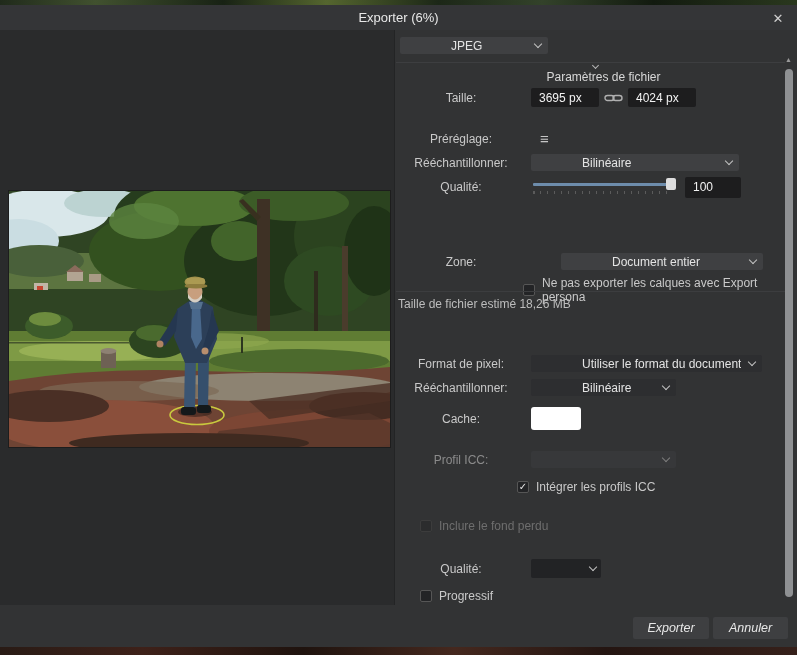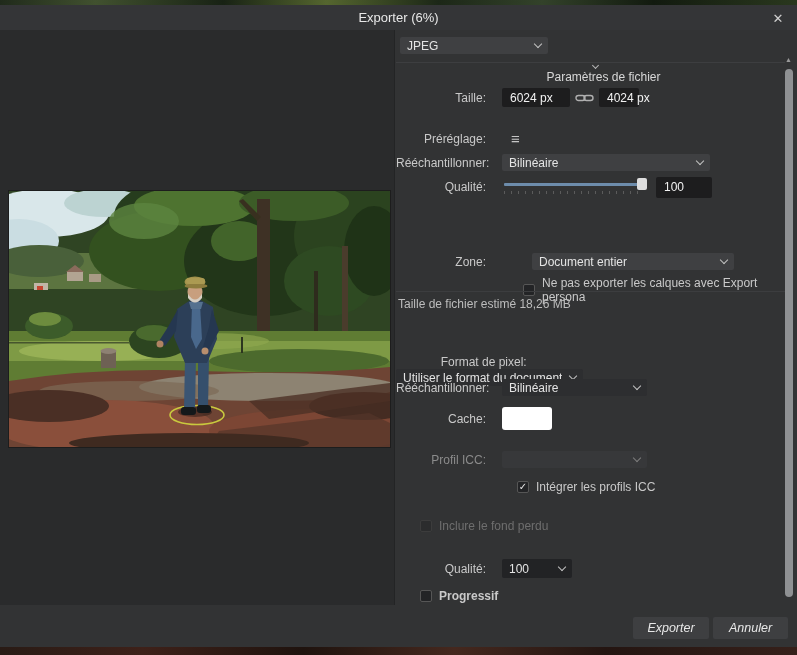--- a/index.html
+++ b/index.html
@@ -42,29 +42,29 @@
   .right-panel {
     position:absolute; left:396px; top:30px; width:401px; height:575px;
     background:#323334;
   }
   .footer {
     position:absolute; left:0; top:605px; width:797px; height:42px;
     background:#323334;
   }
   
   .row { position:absolute; left:0; display:flex; align-items:center; }
-  .lbl { width:106px; text-align:right; padding-right:16px; color:#c9c9c9; flex:none; }
+  .lbl { width:135px; text-align:center; padding-right:5px; color:#c9c9c9; flex:none; }
   .lbl.dim { color:#8b8b8b; }
   .lbl.disabled { color:#6e6e6e; }
   
   .dropdown {
     height:17px; background:#3f4042; border-radius:2px; color:#e4e4e4;
     display:flex; align-items:center; padding:0 7px; cursor:default;
   }
-  .dropdown .dd-text { flex:1; white-space:nowrap; overflow:hidden; }
+  .dropdown .dd-text { flex:1; white-space:nowrap; overflow:hidden;margin-left:44px; }
   .dropdown.dark { background:#2d2e30; }
   .dropdown.darker { background:#222325; height:19px; }
   .dropdown.dim-dd { background:#37383a; }
   .dropdown.fit { flex:none; }
   .chev {
     flex:none; width:6px; height:6px; margin-left:8px; margin-top:-4px;
     border-right:1.6px solid #c2c2c2; border-bottom:1.6px solid #c2c2c2;
     transform:rotate(45deg);
   }
   .chev.dim { border-color:#7d7d7d; }
@@ -234,28 +234,28 @@
       </div>
     </div>
 
     <div class="section-header" style="top:32px;flex-direction:column;">
       <span class="chev sec"></span>
       <span class="sh-label">Paramètres de fichier</span>
     </div>
 
     <div class="row" style="top:58px;">
       <span class="lbl">Taille:</span>
-      <div class="textbox" style="width:68px;">6024 px</div>
+      <div class="textbox" style="width:68px;">3695 px</div>
       <span class="link-icon">
         <svg width="19" height="10" viewBox="0 0 19 10">
           <rect x="1" y="2.5" width="9" height="5" rx="2.5" fill="none" stroke="#b0b0b0" stroke-width="1.4"></rect>
           <rect x="9" y="2.5" width="9" height="5" rx="2.5" fill="none" stroke="#b0b0b0" stroke-width="1.4"></rect>
         </svg>
       </span>
-      <div class="textbox" style="width:40px;text-align:center;">4024 px</div>
+      <div class="textbox" style="width:68px;text-align:center;">4024 px</div>
     </div>
 
     <div class="row" style="top:101px;">
       <span class="lbl">Préréglage:</span>
       <span class="menu-icon">≡</span>
     </div>
 
     <div class="row" style="top:124px;">
       <span class="lbl">Rééchantillonner:</span>
       <div class="dropdown" style="width:208px;">
@@ -285,21 +285,21 @@
     <div class="row" style="top:246px; left:127px;">
       <span class="checkbox"></span>
       <span class="cb-label">Ne pas exporter les calques avec Export persona</span>
     </div>
 
     <div class="estimate-row" style="top:261px;">
       <span>Taille de fichier estimé 18,26 MB</span>
     </div>
 
 
-    <div class="row" style="top:325px;flex-direction:column;">
+    <div class="row" style="top:325px;">
       <span class="lbl">Format de pixel:</span>
       <div class="dropdown dark fit">
         <span class="dd-text">Utiliser le format du document</span>
         <span class="chev"></span>
       </div>
     </div>
 
     <div class="row" style="top:349px;">
       <span class="lbl">Rééchantillonner:</span>
       <div class="dropdown dark" style="width:145px;">
@@ -334,21 +334,21 @@
     </div>
 
     <div class="row" style="top:529px;">
       <span class="lbl">Qualité:</span>
       <div class="dropdown darker" style="width:70px;">
         <span class="dd-text">100</span>
         <span class="chev"></span>
       </div>
     </div>
 
-    <div class="row" style="top:559px; left:24px;font-weight:bold;">
+    <div class="row" style="top:559px; left:24px;">
       <span class="checkbox"></span>
       <span class="cb-label">Progressif</span>
     </div>
 
   </div>
 
   <div class="scrollbar">
     <span class="scroll-arrow" style="top:0;">▲</span>
     <div class="scroll-thumb"></div>
     <span class="scroll-arrow" style="top:551px;">▼</span>

